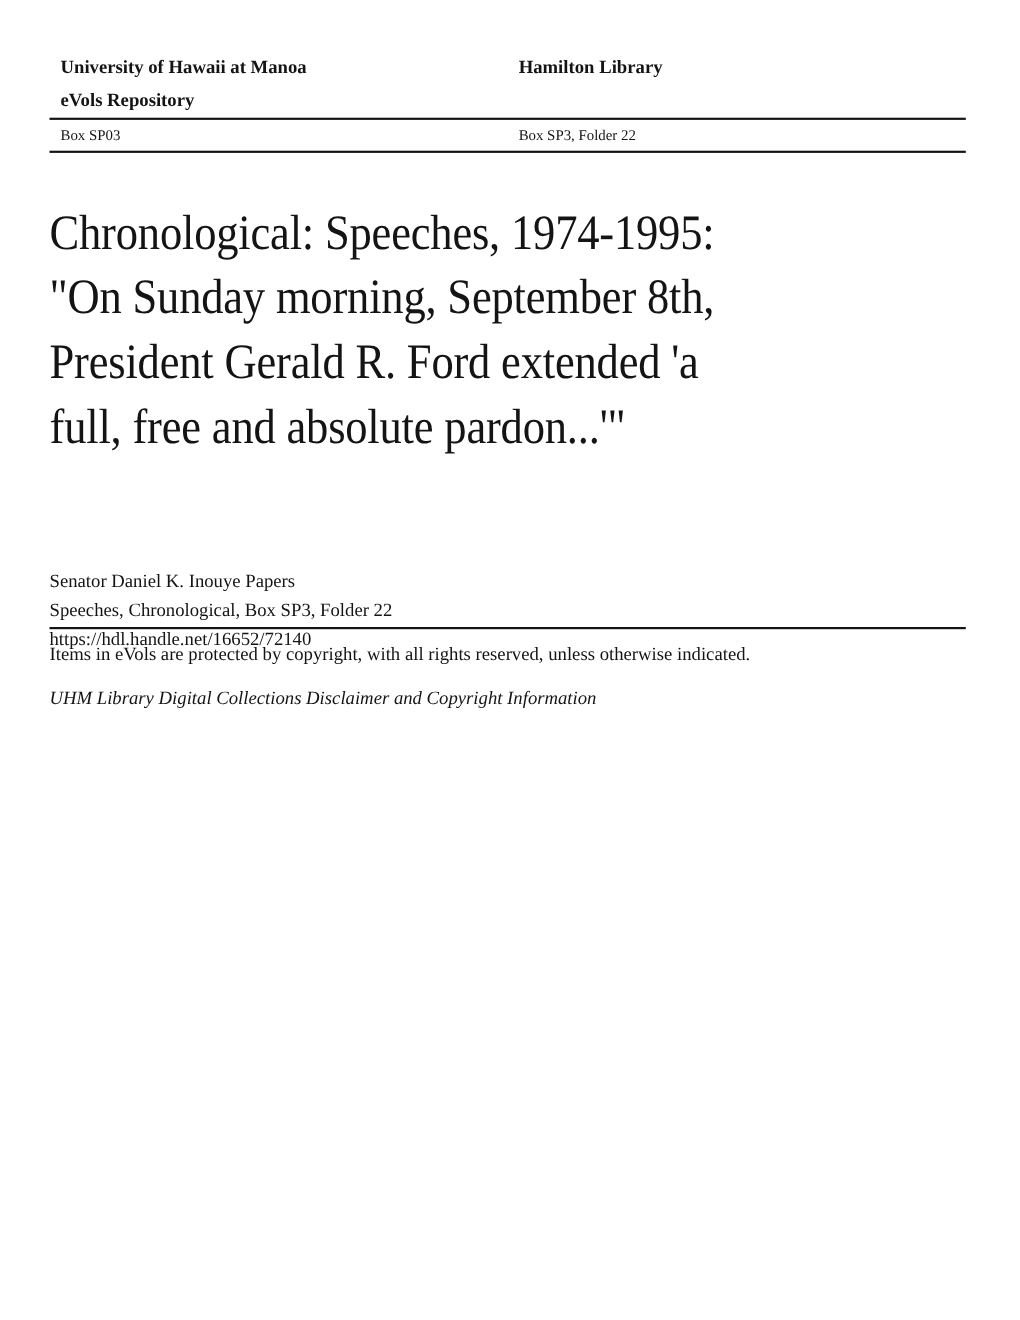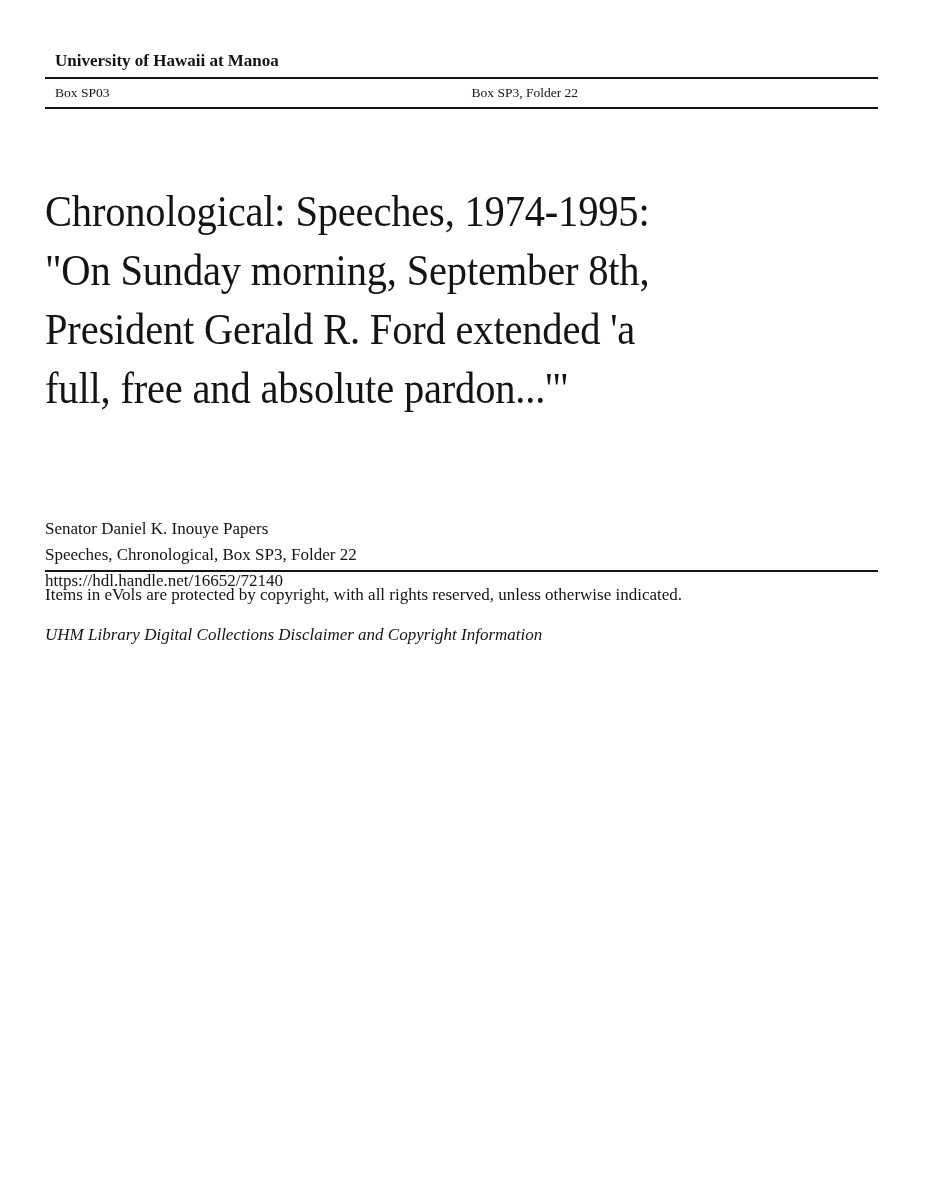--- a/index.html
+++ b/index.html
@@ -103,22 +103,24 @@
 </style>
 </head>
 <body>
 
 <div class="page">
 
   <div class="doc-table">
     <div class="row head-row">
       <div class="cell">
         <div>University of Hawaii at Manoa</div>
+        <div>eVols Repository</div>
       </div>
       <div class="cell">
+        <div>Hamilton Library</div>
       </div>
     </div>
     <div class="row box-row">
       <div class="cell">Box SP03</div>
       <div class="cell">Box SP3, Folder 22</div>
     </div>
   </div>
 
   <h1 class="title">
     <span class="title-line">Chronological: Speeches, 1974-1995:</span>

